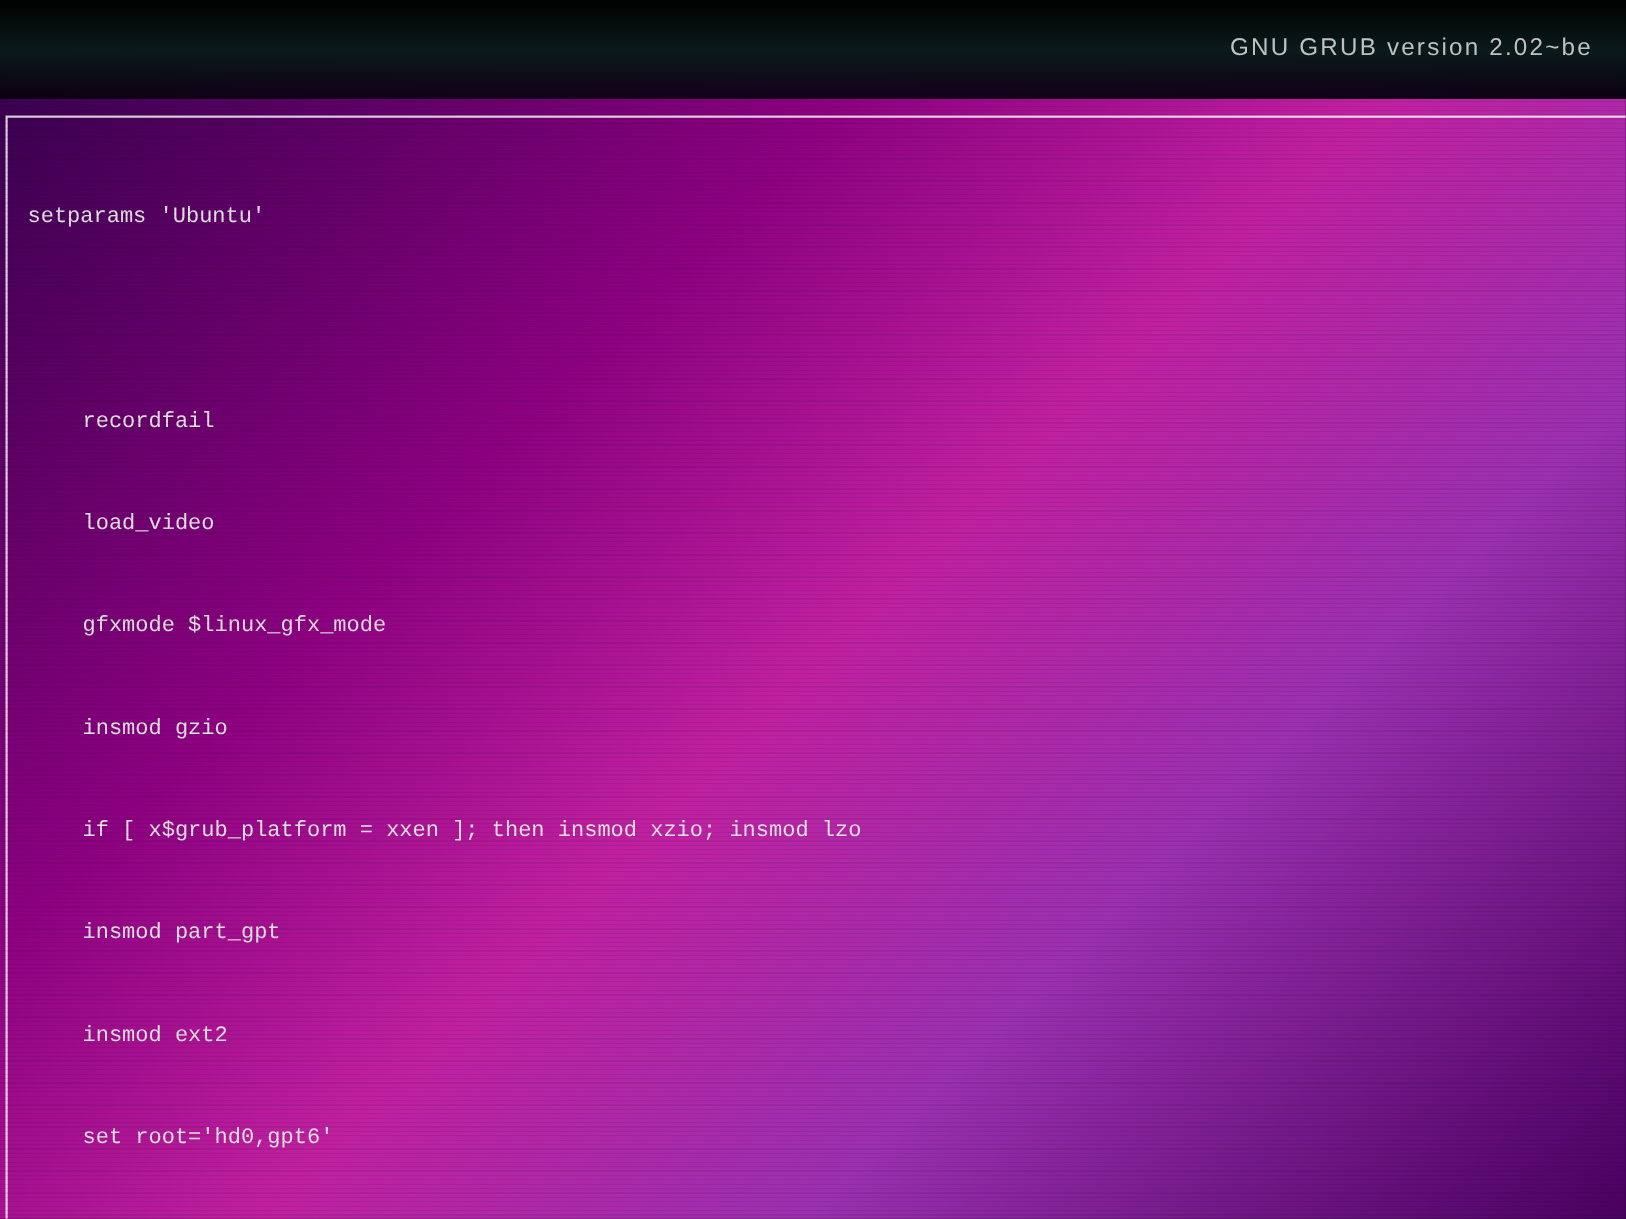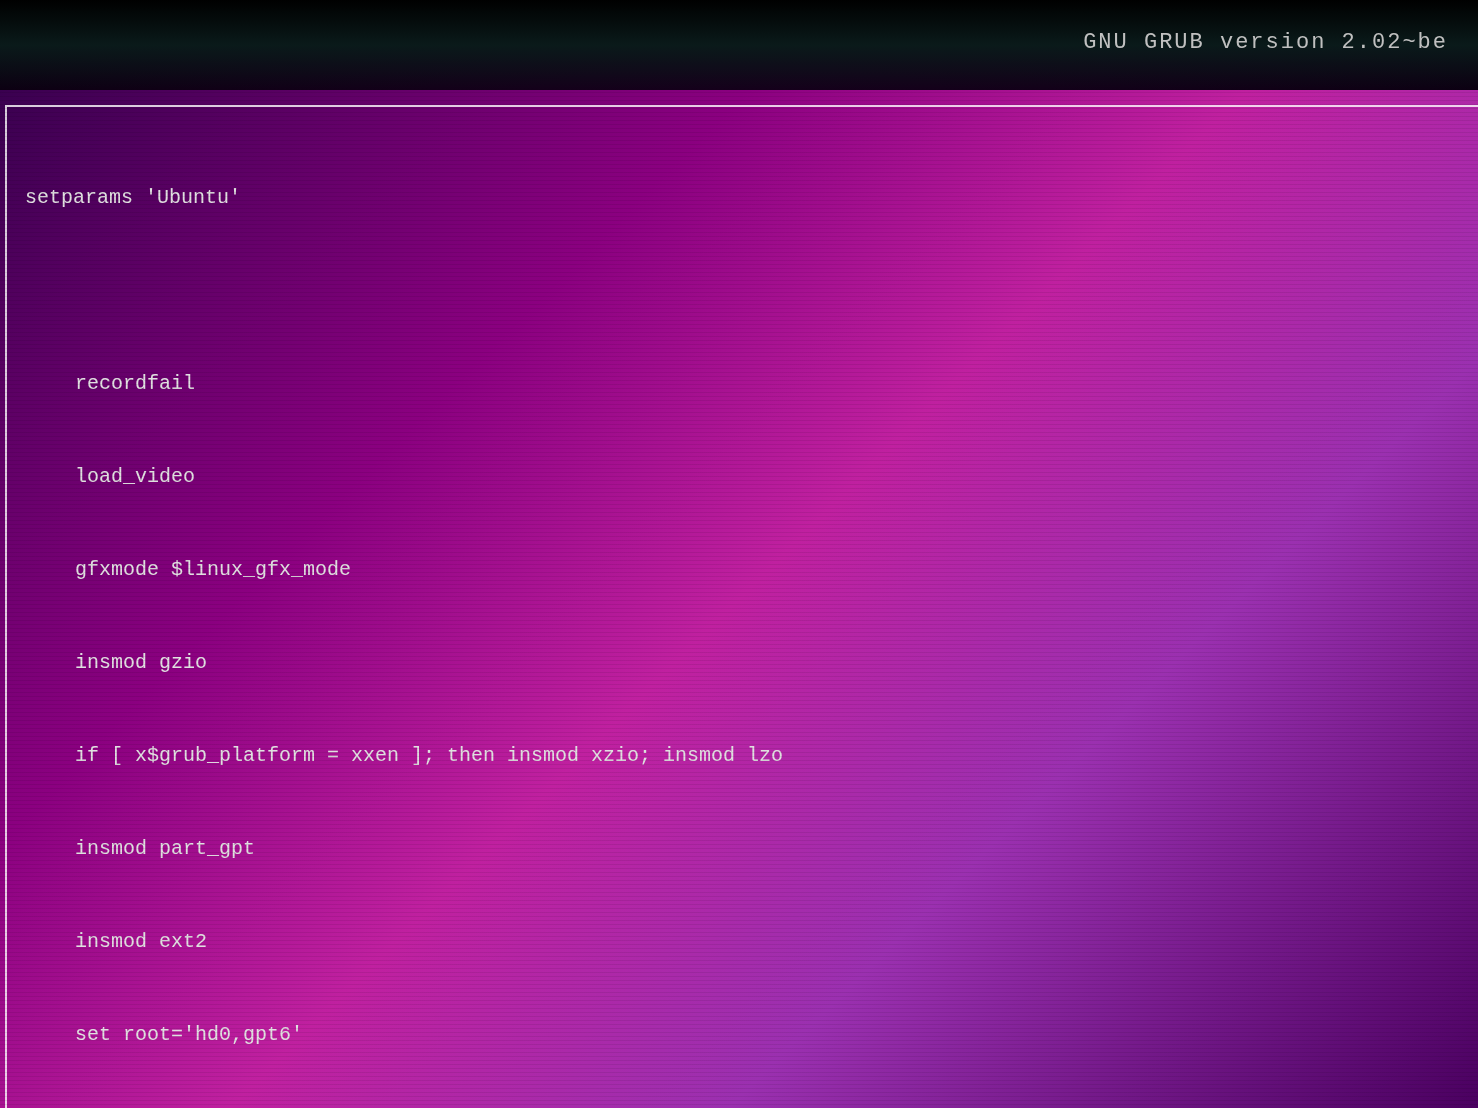--- a/index.html
+++ b/index.html
@@ -36,21 +36,21 @@
 
     
     .grub-header {
       position: absolute;
       top: 30px;
       right: 30px;
       color: #c0c0c0;
       font-size: 22px;
       letter-spacing: 2px;
       z-index: 20;
-      font-family: Liberation Mono, monospace;
+      font-family: Liberation Sans, sans-serif;
     }
 
     
     .terminal-area {
       position: absolute;
       top: 90px;
       left: 0;
       right: 0;
       bottom: 0;
       background: linear-gradient(135deg, #3a0050 0%, #8b0080 30%, #c020a0 50%, #9b30b0 70%, #4a0060 100%);

